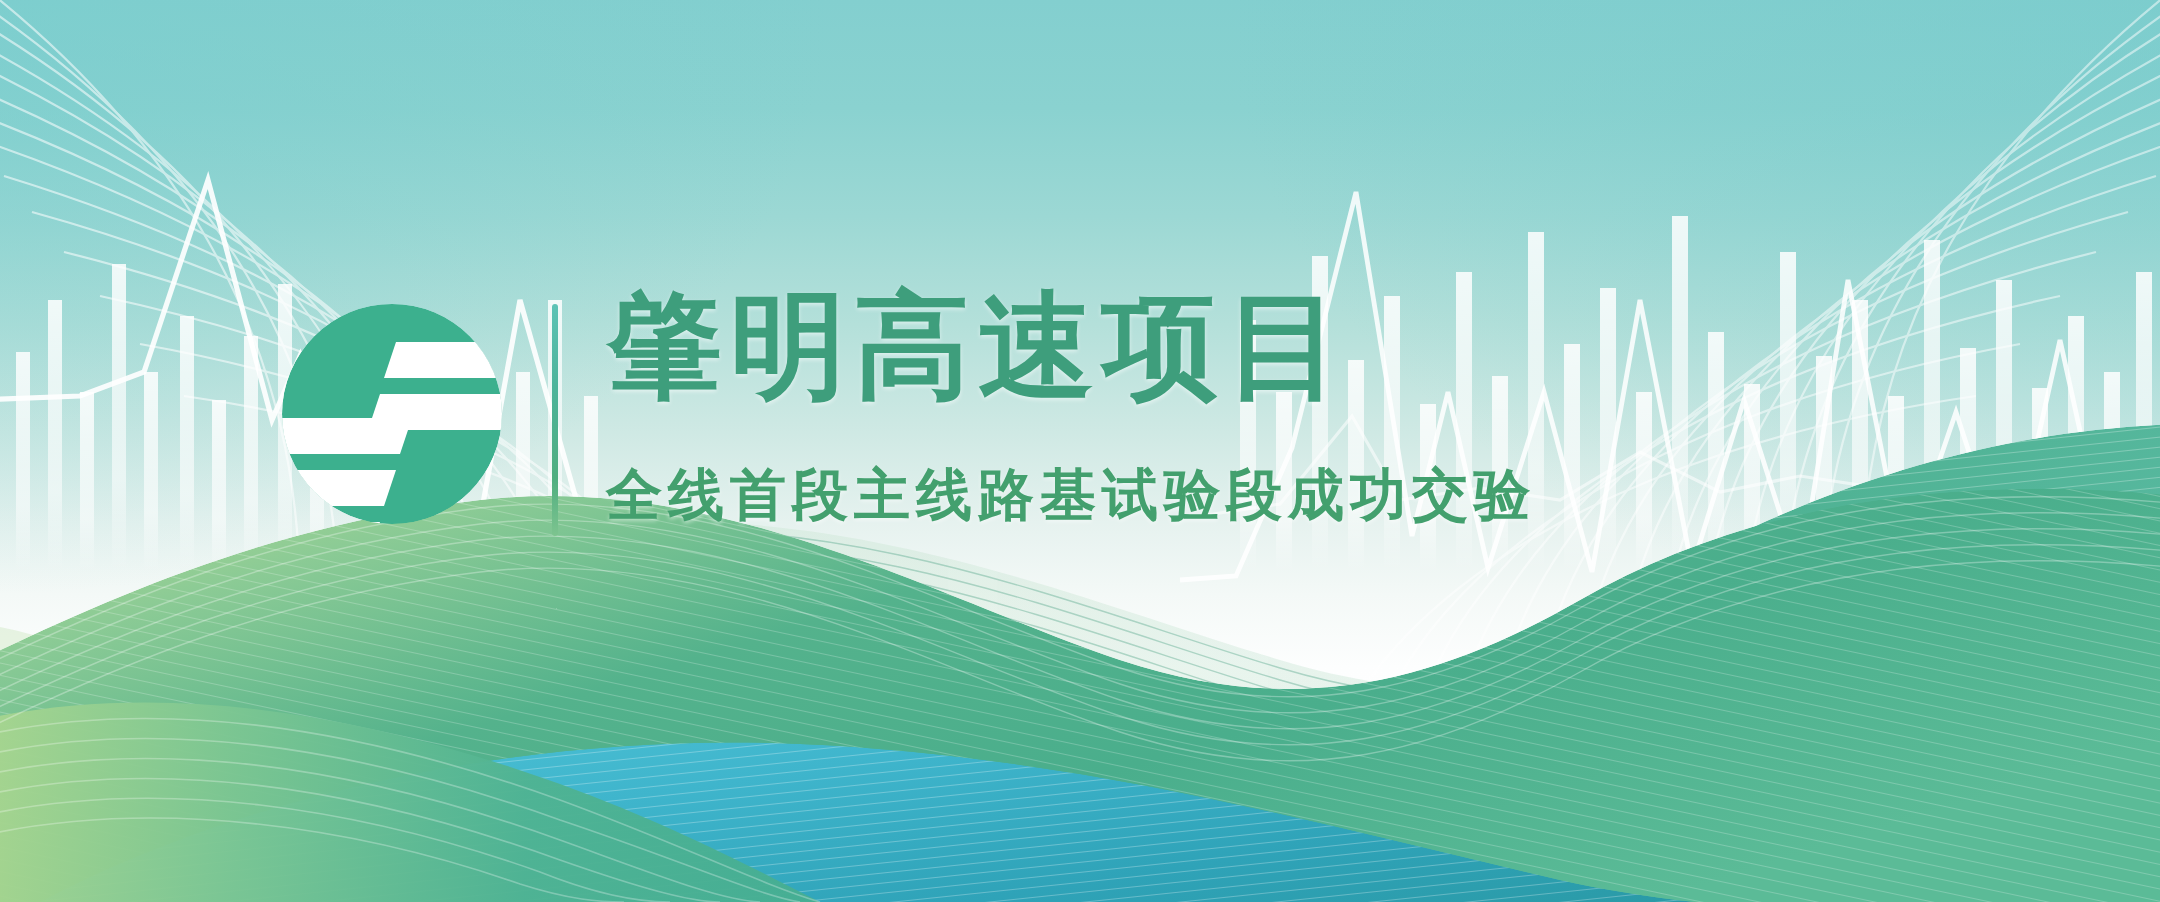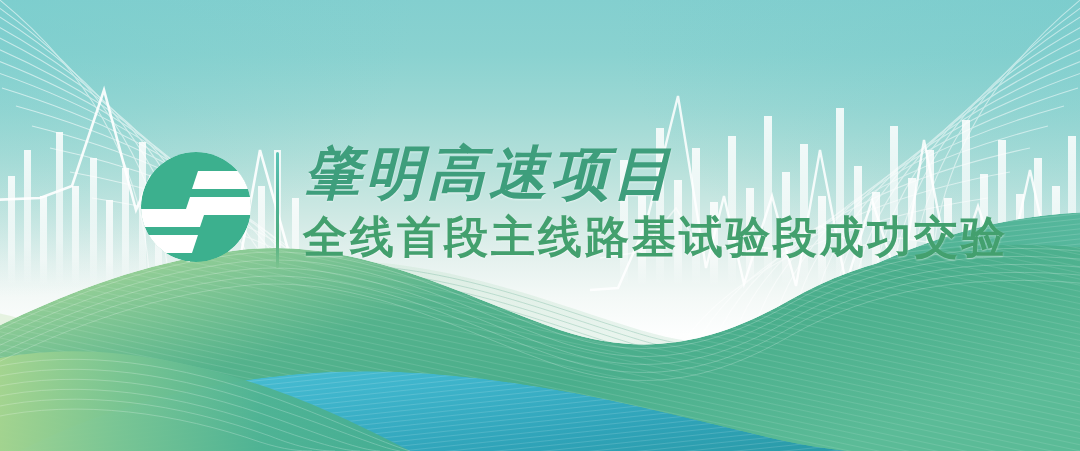--- a/index.html
+++ b/index.html
@@ -56,27 +56,26 @@
   }
   .title{
     font-family:"Liberation Serif","DejaVu Serif",serif;
     font-weight:700;
     font-size:58px;
     line-height:62px;
     letter-spacing:4px;
     color:#3e9e7c;
     white-space:nowrap;
     text-shadow:0 1px 2px rgba(255,255,255,.55);
-    font-style:italic;
   }
   .subtitle{
-    margin-top:9px;
+    margin-top:20px;
     font-family:"Liberation Sans","DejaVu Sans",sans-serif;
     font-weight:700;
-    font-size:44px;
+    font-size:28px;
     line-height:46px;
     letter-spacing:3px;
     color:#43a06e;
     white-space:nowrap;
     text-shadow:0 1px 2px rgba(255,255,255,.5);
   }
 </style>
 </head>
 <body>
 

